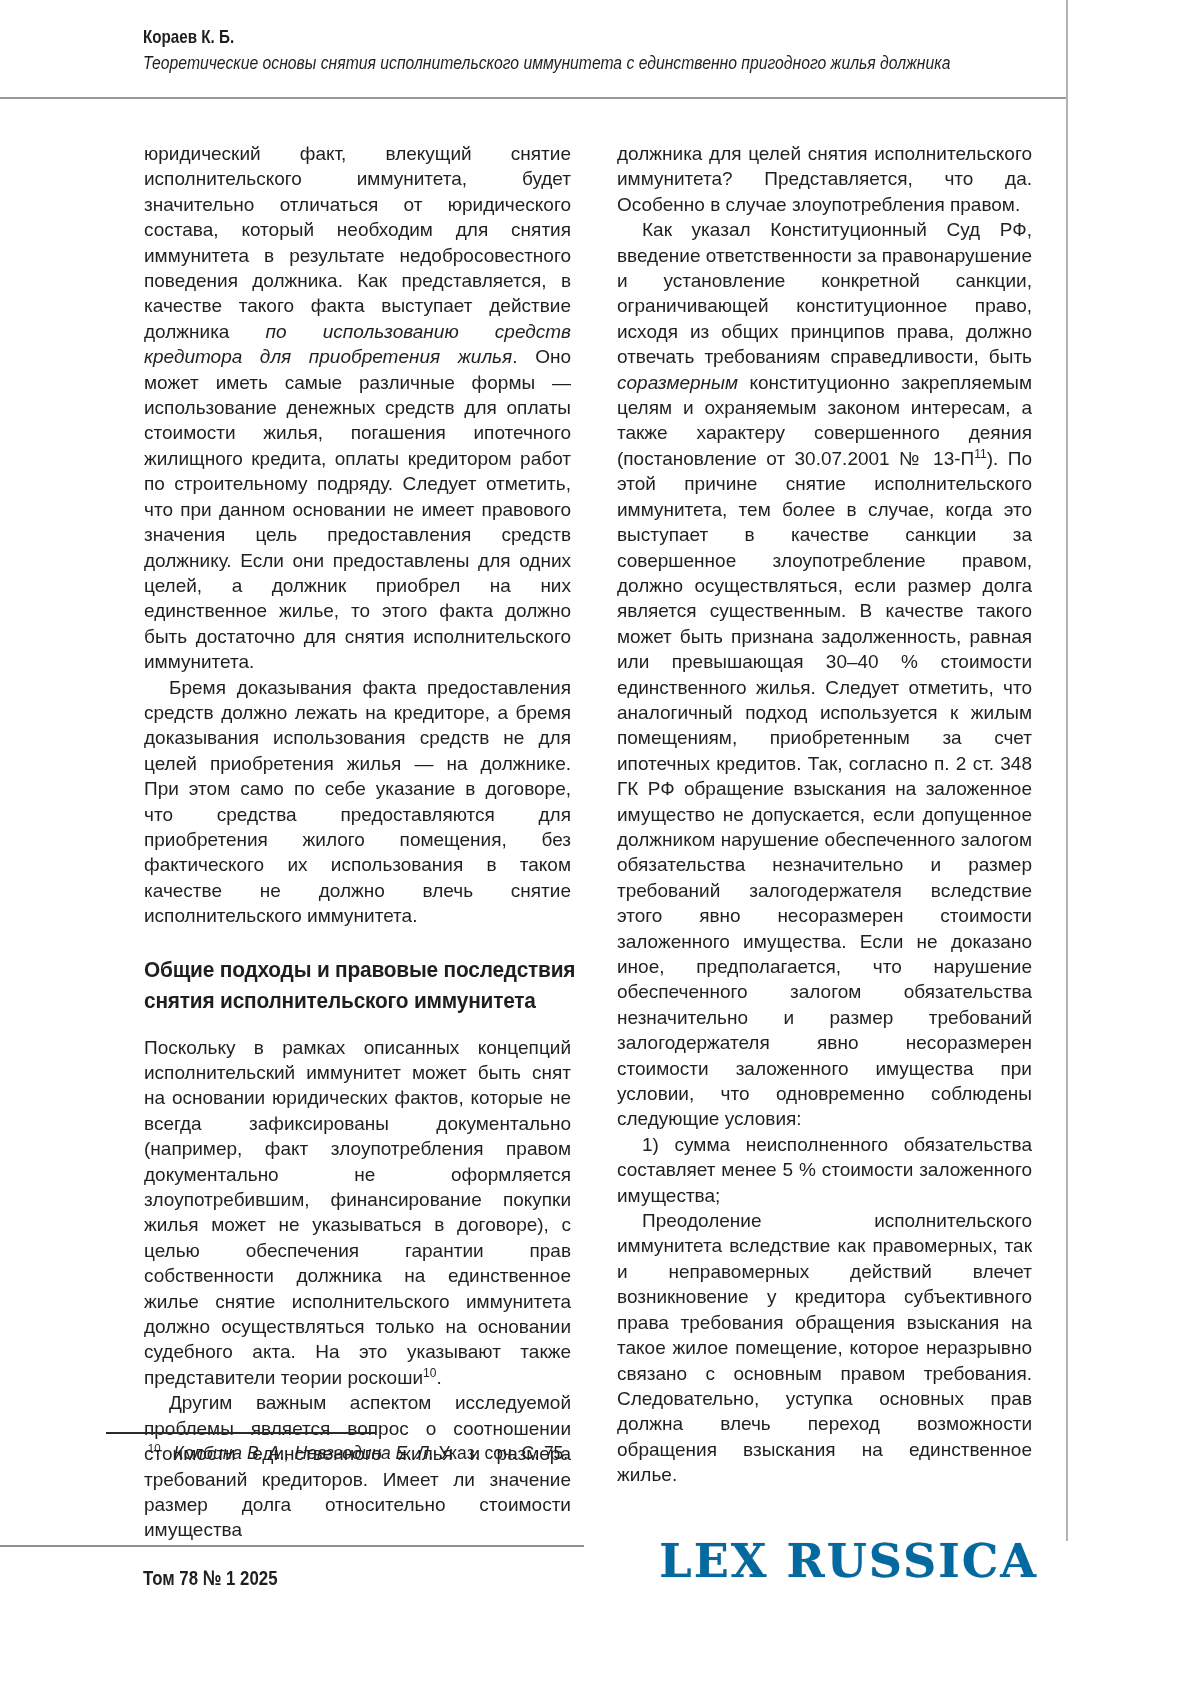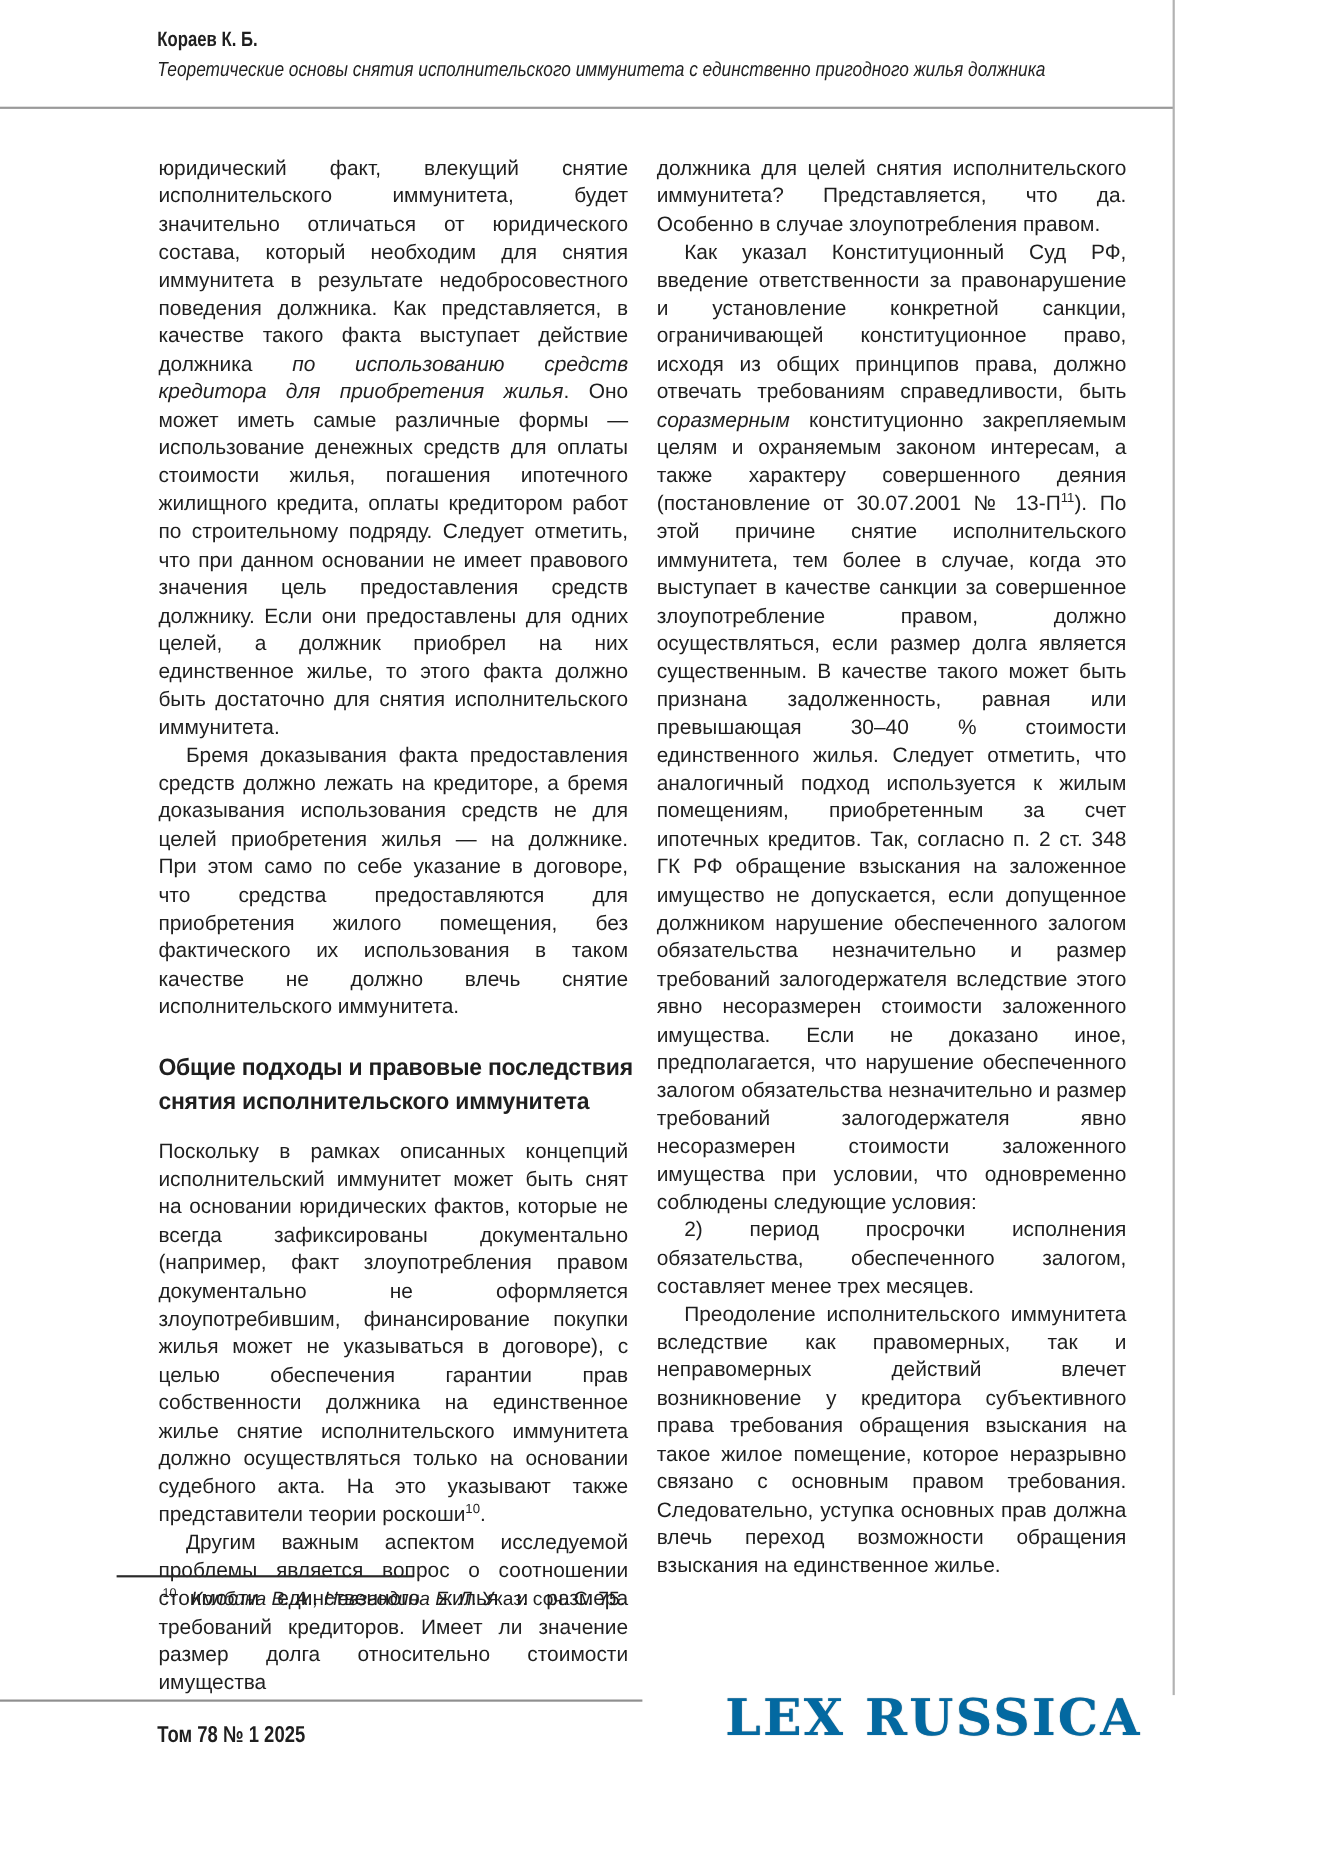--- a/index.html
+++ b/index.html
@@ -13,21 +13,21 @@
     white-space:nowrap; transform:scaleX(0.80); transform-origin:0 0;
   }
   .hdr-title {
     position:absolute; left:143px; top:52px; font-size:18.5px; font-style:italic;
     white-space:nowrap; transform:scaleX(0.85); transform-origin:0 0;
   }
   .hdr-rule { position:absolute; left:0; top:97px; width:1067px; height:2px; background:#9a9a9a; }
   .v-rule   { position:absolute; left:1066px; top:0; width:2px; height:1541px; background:#b2b2b2; }
 
   
-  .cols { position:absolute; left:144px; top:141px; width:888px; display:flex; gap:26px; }
+  .cols { position:absolute; left:144px; top:141px; width:888px; display:flex; gap:46px; }
   .col  { width:427px; font-size:19px; line-height:25.4px; text-align:justify; }
   p.body-p { margin:0; padding:0; }
   p.ind { text-indent:25px; }
   .it { font-style:italic; }
   sup { font-size:12px; line-height:0; }
   .section-heading {
     font-weight:bold; font-size:21.5px; line-height:31px; text-align:left;
     margin:26px 0 18px 0; letter-spacing:-0.2px; transform:scaleX(0.97); transform-origin:0 0;
     white-space:nowrap;
   }
@@ -70,21 +70,21 @@
         <div class="section-heading">
           <div>Общие подходы и правовые последствия</div>
           <div>снятия исполнительского иммунитета</div>
         </div>
         <p class="body-p"><span>Поскольку в рамках описанных концепций исполнительский иммунитет может быть снят на основании юридических фактов, которые не всегда зафиксированы документально (например, факт злоупотребления правом документально не оформляется злоупотребившим, финансирование покупки жилья может не указываться в договоре), с целью обеспечения гарантии прав собственности должника на единственное жилье снятие исполнительского иммунитета должно осуществляться только на основании судебного акта. На это указывают также представители теории роскоши</span><sup>10</sup><span>.</span></p>
         <p class="body-p ind"><span>Другим важным аспектом исследуемой проблемы является вопрос о соотношении стоимости единственного жилья и размера требований кредиторов. Имеет ли значение размер долга относительно стоимости имущества</span></p>
       </div>
     <div class="col">
         <p class="body-p"><span>должника для целей снятия исполнительского иммунитета? Представляется, что да. Особенно в случае злоупотребления правом.</span></p>
         <p class="body-p ind"><span>Как указал Конституционный Суд РФ, введение ответственности за правонарушение и установление конкретной санкции, ограничивающей конституционное право, исходя из общих принципов права, должно отвечать требованиям справедливости, быть </span><span class="it">соразмерным</span><span> конституционно закрепляемым целям и охраняемым законом интересам, а также характеру совершенного деяния (постановление от 30.07.2001 № 13-П</span><sup>11</sup><span>). По этой причине снятие исполнительского иммунитета, тем более в случае, когда это выступает в качестве санкции за совершенное злоупотребление правом, должно осуществляться, если размер долга является существенным. В качестве такого может быть признана задолженность, равная или превышающая 30–40 % стоимости единственного жилья. Следует отметить, что аналогичный подход используется к жилым помещениям, приобретенным за счет ипотечных кредитов. Так, согласно п. 2 ст. 348 ГК РФ обращение взыскания на заложенное имущество не допускается, если допущенное должником нарушение обеспеченного залогом обязательства незначительно и размер требований залогодержателя вследствие этого явно несоразмерен стоимости заложенного имущества. Если не доказано иное, предполагается, что нарушение обеспеченного залогом обязательства незначительно и размер требований залогодержателя явно несоразмерен стоимости заложенного имущества при условии, что одновременно соблюдены следующие условия:</span></p>
-        <p class="body-p ind"><span>2) период просрочки исполнения обязательства, обеспеченного залогом, составляет менее трех месяцев.</span></p>
+        <p class="body-p ind"><span>1) сумма неисполненного обязательства составляет менее 5 % стоимости заложенного имущества;</span></p>
         <p class="body-p ind"><span>Преодоление исполнительского иммунитета вследствие как правомерных, так и неправомерных действий влечет возникновение у кредитора субъективного права требования обращения взыскания на такое жилое помещение, которое неразрывно связано с основным правом требования. Следовательно, уступка основных прав должна влечь переход возможности обращения взыскания на единственное жилье.</span></p>
       </div>
   </div>
 
   <div class="fn-rule"></div>
   <div class="footnotes">
       <div class="fn"><sup class="fn-m">10</sup><span class="it">Колбина В. А., Невзгодина Е. Л.</span><span> Указ. соч. С. 75.</span></div>
     </div>
 
   <div class="ftr-rule"></div>

